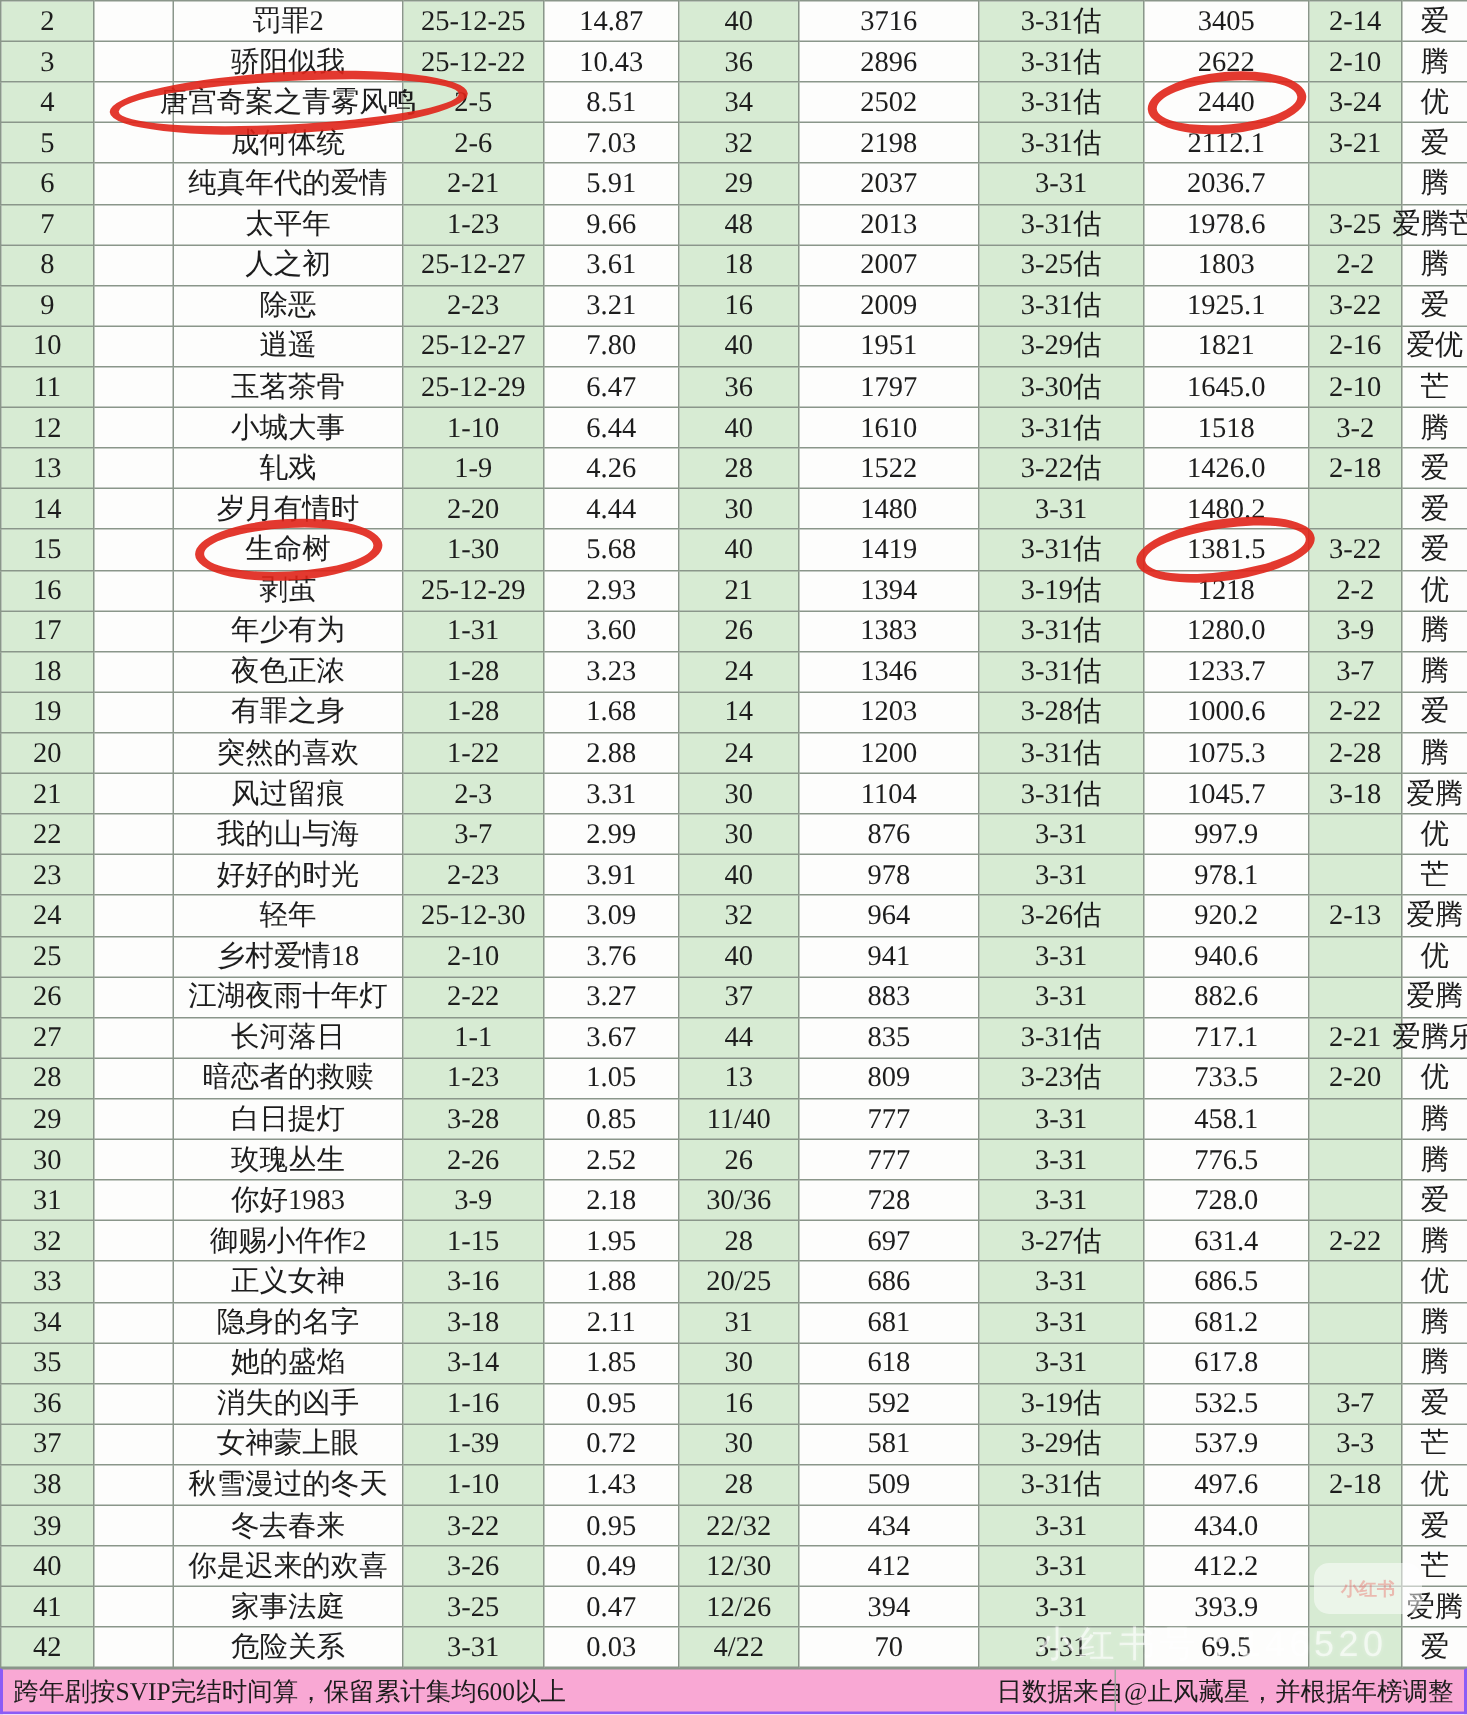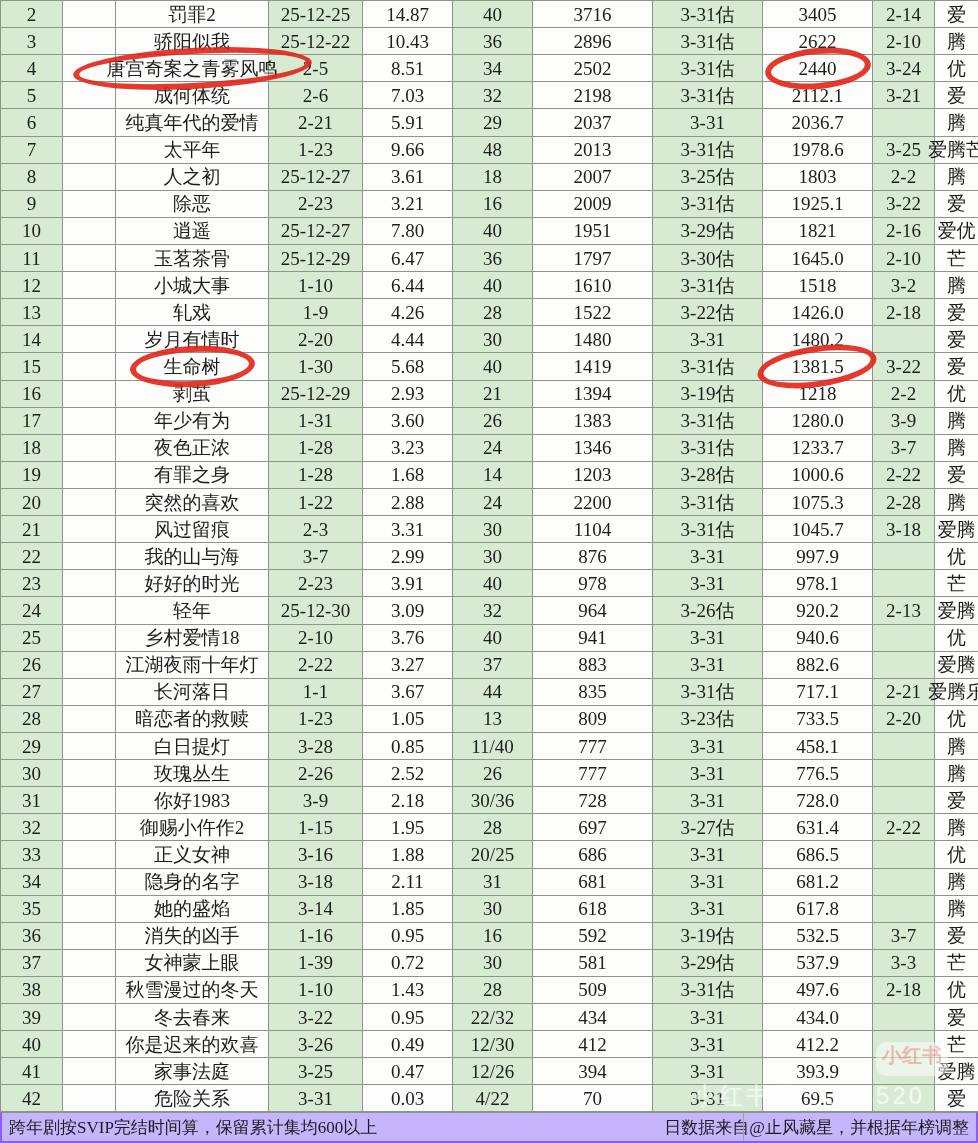--- a/index.html
+++ b/index.html
@@ -20,39 +20,39 @@
   .cw{
     display:flex;justify-content:center;align-items:center;
     white-space:nowrap;height:100%;line-height:1;
   }
   .red-ellipse{
     position:absolute;border:6px solid rgba(224,35,24,0.9);border-radius:50%;
     box-sizing:border-box;pointer-events:none;z-index:5;
   }
   .footer{
     position:absolute;left:0;top:1112px;width:978px;height:31px;box-sizing:border-box;
-    background:#c4b5fd;border:2px solid #8b5cf6;border-top:1px solid #8a968a;
+    background:#f9a8d4;border:2px solid #8b5cf6;border-top:1px solid #8a968a;
     display:flex;justify-content:space-between;align-items:center;
     font-size:17px;padding:0 7px;
   }
   .footer::before{
     content:"";position:absolute;left:741px;top:0;bottom:0;width:1px;background:#9aa69a;
   }
   .wm-id{
     position:absolute;left:692px;top:1080px;z-index:6;
     font-family:"Liberation Sans","DejaVu Sans",sans-serif;
     font-size:24px;letter-spacing:3px;white-space:nowrap;
     color:rgba(255,255,255,0.62);text-shadow:0 0 3px rgba(255,255,255,0.35);
   }
   .wm-logo{
     position:absolute;left:876px;top:1042px;width:72px;height:34px;z-index:6;
     background:rgba(255,255,255,0.5);border-radius:10px;
-    display:flex;align-items:flex-start;justify-content:center;
+    display:flex;align-items:center;justify-content:center;
     font-family:"Liberation Sans","DejaVu Sans",sans-serif;
-    font-size:20px;font-weight:bold;color:rgba(235,90,85,0.38);
+    font-size:12px;font-weight:bold;color:rgba(235,90,85,0.38);
   }
 </style>
 </head>
 <body>
 
 <div id="screen">
 
   <table id="rank-table">
     <colgroup>
       <col class="g" style="width:62px">
@@ -1120,21 +1120,21 @@
               <span>2.88</span>
             </div>
           </td>
           <td class="c-episodes">
             <div class="cw">
               <span>24</span>
             </div>
           </td>
           <td class="c-heat">
             <div class="cw">
-              <span>2200</span>
+              <span>1200</span>
             </div>
           </td>
           <td class="c-end_date">
             <div class="cw">
               <span>3-31估</span>
             </div>
           </td>
           <td class="c-total">
             <div class="cw">
               <span>1075.3</span>

